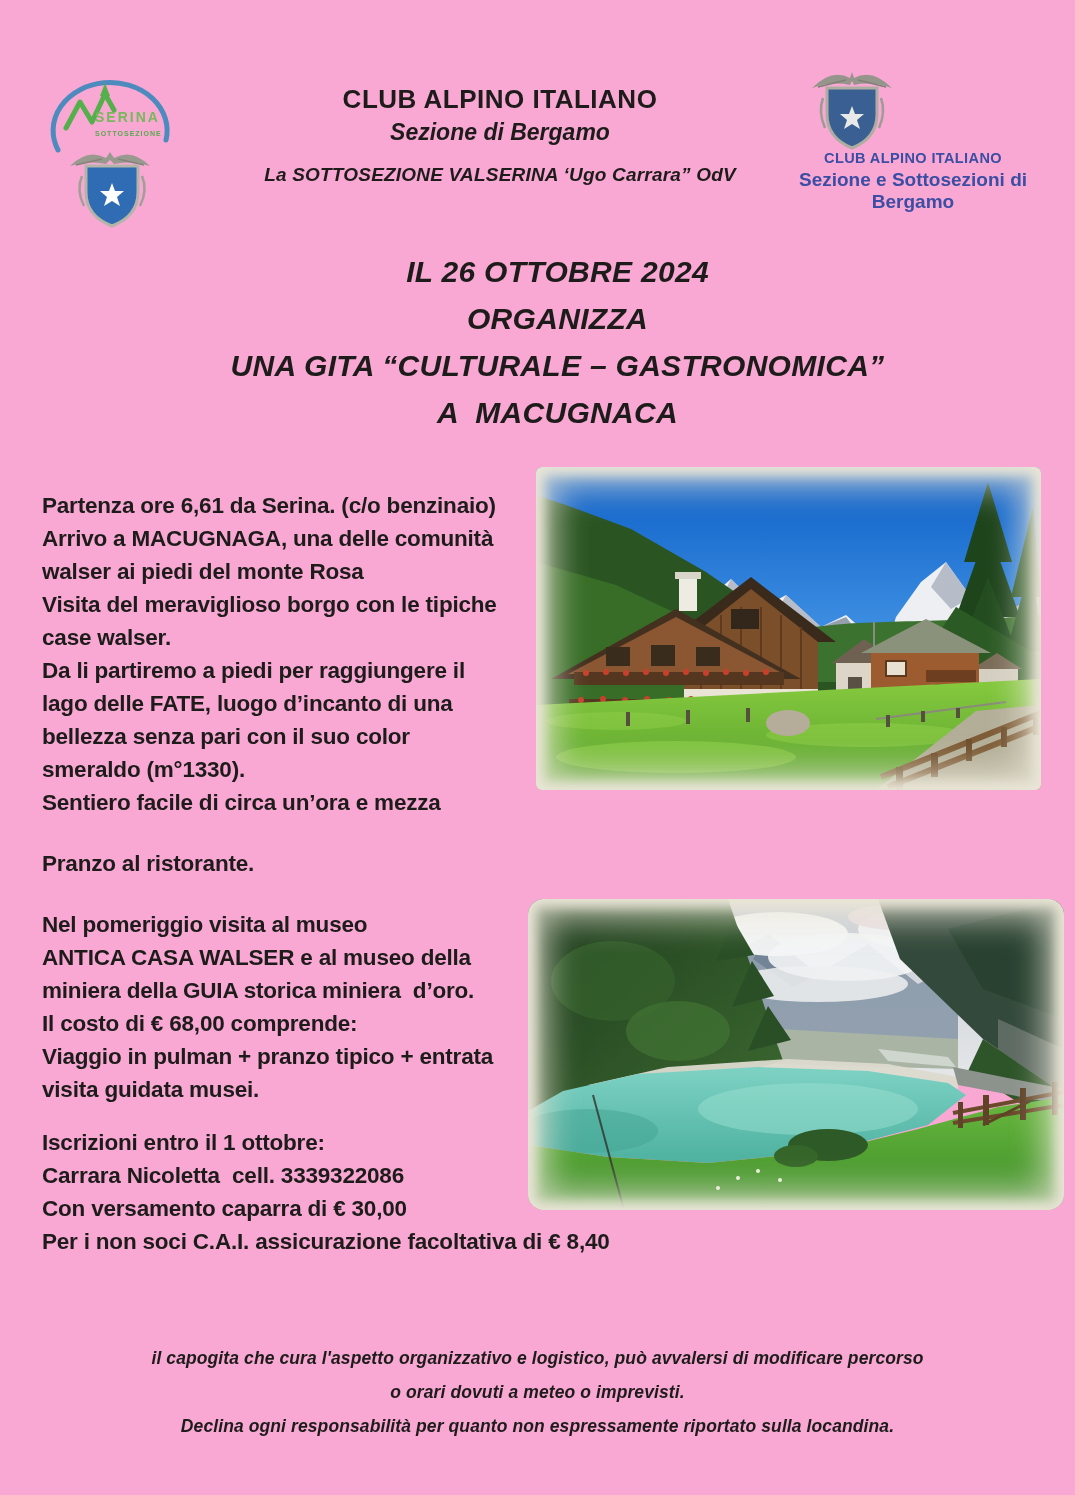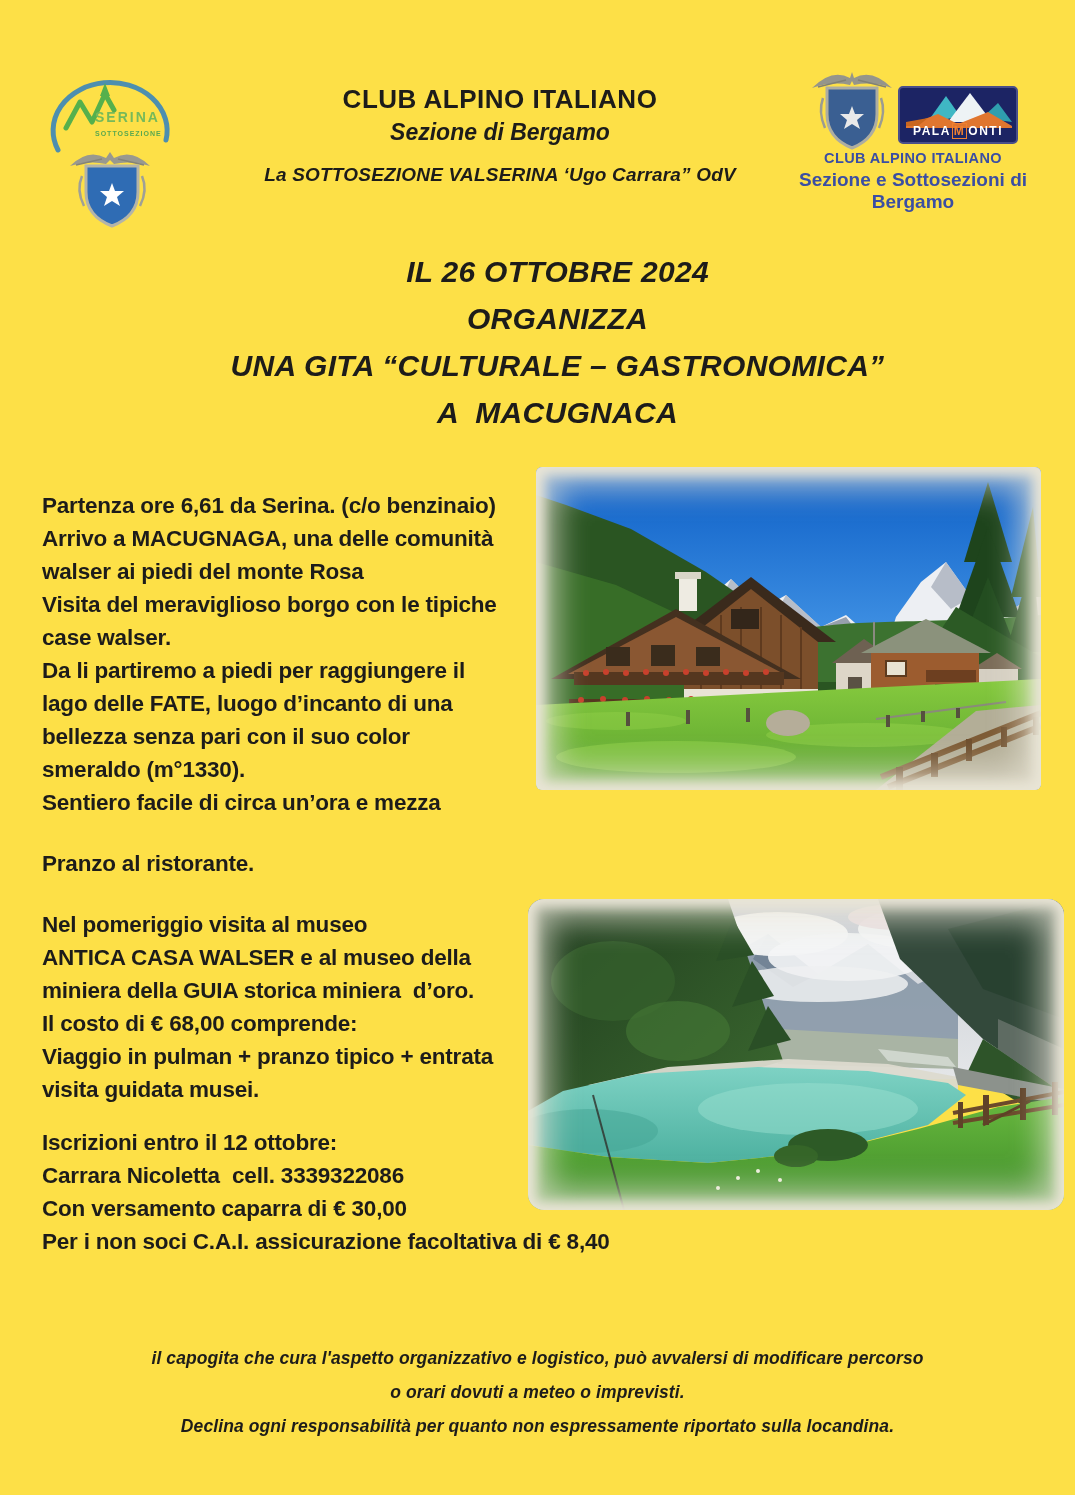--- a/index.html
+++ b/index.html
@@ -1,17 +1,17 @@
 <!DOCTYPE html>
 <html><head>
 <meta charset="utf-8">
 <style>
   html,body{margin:0;padding:0;}
   body{background:#b5b0a0;font-family:"Liberation Sans",sans-serif;}
-  .page{position:relative;width:1075px;height:1495px;background:#fde047;overflow:hidden;color:#1d1c1a;}
+  .page{position:relative;width:1075px;height:1495px;background:#f9a8d4;overflow:hidden;color:#1d1c1a;}
   .abs{position:absolute;}
 
   
   .hdr{position:absolute;left:180px;top:84px;width:640px;text-align:center;}
   .hdr-title{font-size:26px;font-weight:700;letter-spacing:.5px;}
   .hdr-sub{font-size:23px;font-weight:700;font-style:italic;margin-top:4px;}
   .hdr-subsec{font-size:19px;font-weight:700;font-style:italic;margin-top:18px;letter-spacing:.2px;}
 
   
   .title-block{position:absolute;left:40px;right:0;top:248px;text-align:center;}
@@ -78,30 +78,20 @@
   <div class="abs cai-right-logo">
     <svg width="84" height="100" viewBox="0 0 84 100">
       <path d="M2,22 Q22,2 40,12 L42,6 L44,12 Q62,2 82,22 Q62,15 44,19 L42,15 L40,19 Q22,15 2,22 Z" fill="#95958b"></path>
       <path d="M8,21 L36,14 M48,14 L76,21" stroke="#808076" stroke-width="1.5" fill="none"></path>
       <path d="M17,22 h50 v26 q0,24 -25,34 q-25,-10 -25,-34 Z" fill="#3a5f92" stroke="#adada1" stroke-width="3"></path>
       <polygon points="42,40 45,48 54,48 47,54 50,63 42,58 34,63 37,54 30,48 39,48" fill="#e9e9e9"></polygon>
       <path d="M13,32 q-5,14 2,30 M71,32 q5,14 -2,30" stroke="#9c9c92" stroke-width="2.5" fill="none"></path>
     </svg>
   </div>
 
-  <div class="abs palamonti">
-    <svg width="116" height="40" viewBox="0 0 116 40">
-      <polygon points="26,36 46,8 60,28" fill="#3fb7c4"></polygon>
-      <polygon points="48,34 70,5 92,34" fill="#eef3f5"></polygon>
-      <polygon points="82,30 98,15 112,34" fill="#2f9fae"></polygon>
-      <polygon points="6,38 38,26 58,36 88,24 112,38 112,40 6,40" fill="#e0762f"></polygon>
-      <polygon points="6,34 28,30 18,38 6,38" fill="#c9661f"></polygon>
-    </svg>
-    <div class="pm-text"><span>PALA</span><span class="pm-m">M</span><span>ONTI</span></div>
-  </div>
 
   <div class="cai-right-text" style="color:#3b4ea3;">
     <div class="cai-right-l1">CLUB ALPINO ITALIANO</div>
     <div class="cai-right-l2">Sezione e Sottosezioni di Bergamo</div>
   </div>
 
   <div class="title-block">
     <div class="title-line">IL 26 OTTOBRE 2024</div>
     <div class="title-line">ORGANIZZA</div>
     <div class="title-line">UNA GITA “CULTURALE – GASTRONOMICA”</div>
@@ -119,21 +109,21 @@
     <div class="body-line">bellezza senza pari con il suo color</div>
     <div class="body-line">smeraldo (m°1330).</div>
     <div class="body-line">Sentiero facile di circa un’ora e mezza</div>
     <div class="body-line gap">Pranzo al ristorante.</div>
     <div class="body-line gap">Nel pomeriggio visita al museo</div>
     <div class="body-line">ANTICA CASA WALSER e al museo della</div>
     <div class="body-line">miniera della GUIA storica miniera  d’oro.</div>
     <div class="body-line">Il costo di € 68,00 comprende:</div>
     <div class="body-line">Viaggio in pulman + pranzo tipico + entrata</div>
     <div class="body-line">visita guidata musei.</div>
-    <div class="body-line gap-sm">Iscrizioni entro il 12 ottobre:</div>
+    <div class="body-line gap-sm">Iscrizioni entro il 1 ottobre:</div>
     <div class="body-line">Carrara Nicoletta  cell. 3339322086</div>
     <div class="body-line">Con versamento caparra di € 30,00</div>
     <div class="body-line">Per i non soci C.A.I. assicurazione facoltativa di € 8,40</div>
   </div>
 
   <div class="photo photo-village">
     <svg viewBox="0 0 505 323" preserveAspectRatio="none">
       <defs>
         <linearGradient id="vsky" x1="0" y1="0" x2="0" y2="1">
             <stop offset="0" stop-color="#0c5ec6"></stop>

